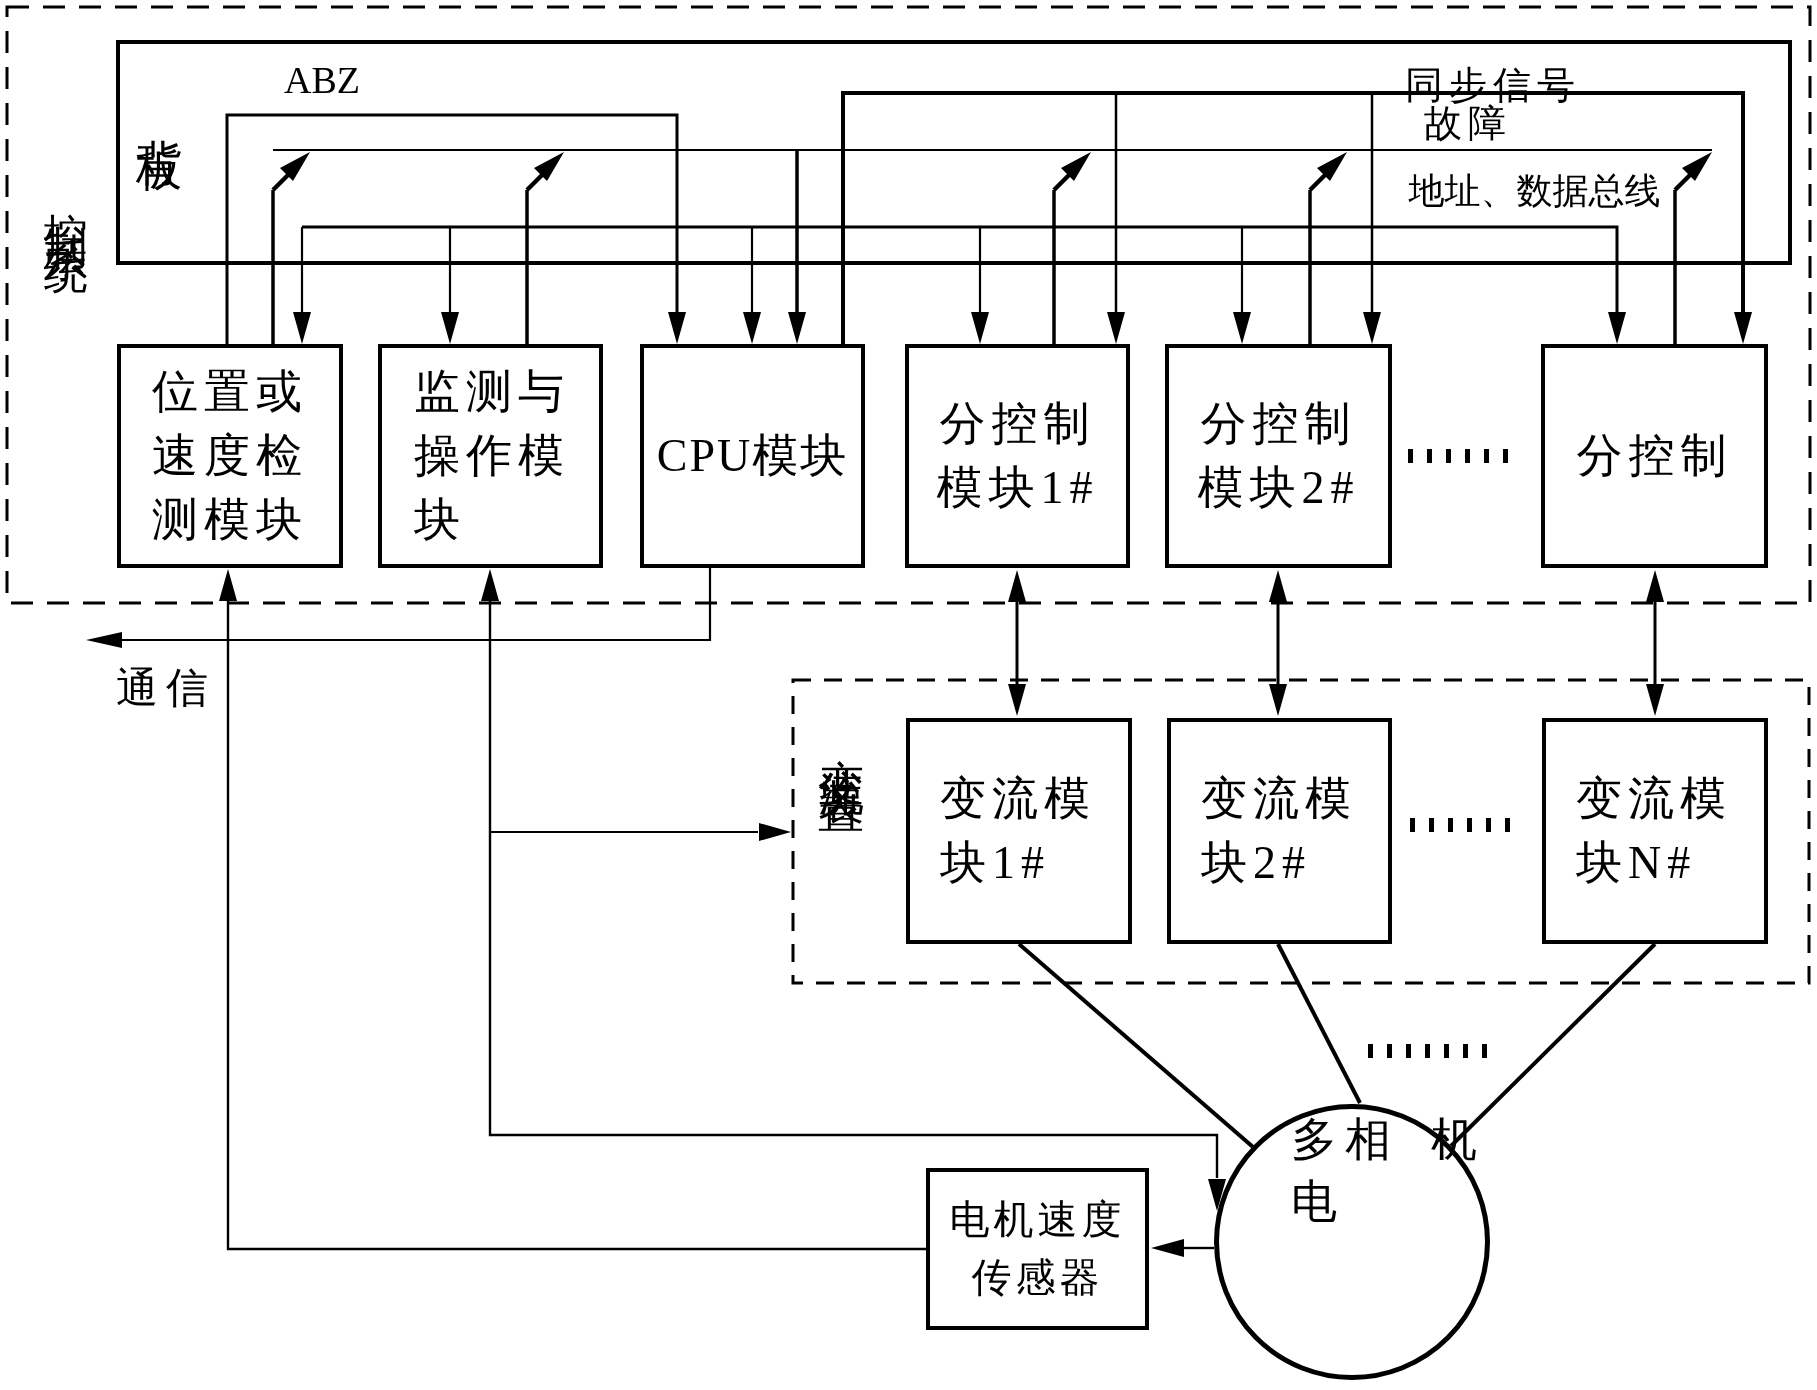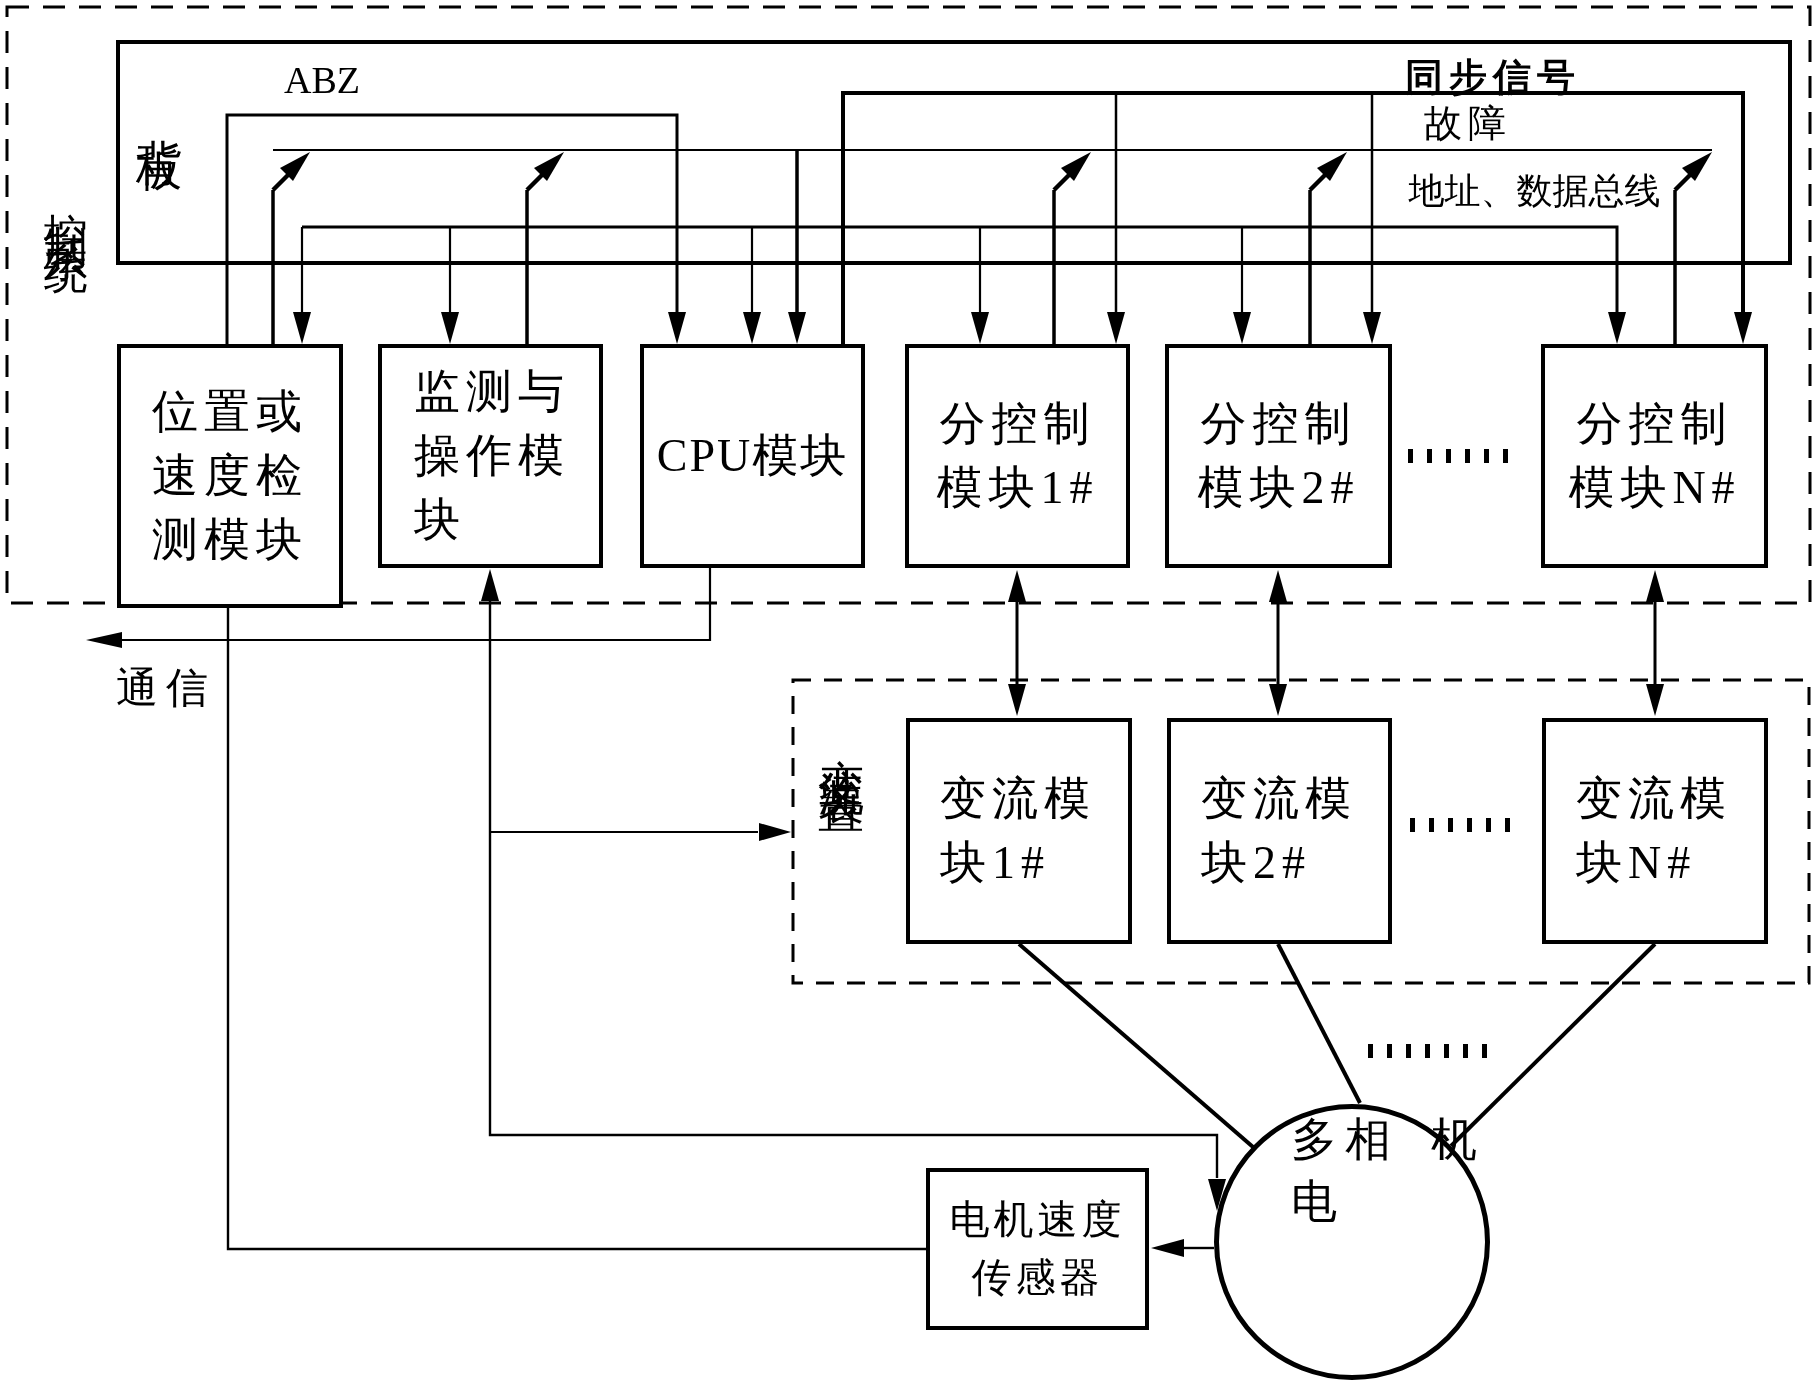--- a/index.html
+++ b/index.html
@@ -149,26 +149,26 @@
     <line x1="1408" y1="456" x2="1517" y2="456" stroke="#000" stroke-width="14" stroke-dasharray="5 14"></line>
     <line x1="1410" y1="825" x2="1517" y2="825" stroke="#000" stroke-width="14" stroke-dasharray="5 14"></line>
     <line x1="1368" y1="1051" x2="1497" y2="1051" stroke="#000" stroke-width="14" stroke-dasharray="5 14"></line>
   </svg>
 
   <div class="vlabel" style="left:36px;top:178px;">控制系统</div>
   <div class="vlabel" style="left:128px;top:102px;font-size:46px;letter-spacing:8px;">背板</div>
   <div class="vlabel" style="left:810px;top:722px;font-size:46px;letter-spacing:10px;">变流装置</div>
 
   <div class="hlabel" style="left:272px;top:58px;width:100px;">ABZ</div>
-  <div class="hlabel" style="left:1398px;top:52px;width:190px;letter-spacing:6px;font-weight:bold;">同步信号</div>
+  <div class="hlabel" style="left:1398px;top:60px;width:190px;letter-spacing:6px;">同步信号</div>
   <div class="hlabel" style="left:1408px;top:98px;width:120px;letter-spacing:6px;">故障</div>
   <div class="hlabel" style="left:1392px;top:167px;width:285px;font-size:36px;">地址、数据总线</div>
   <div class="hlabel" style="left:106px;top:660px;width:120px;font-size:42px;letter-spacing:8px;">通信</div>
 
-  <div class="box" id="b1" style="left:117px;top:344px;width:226px;height:264px;">
+  <div class="box" id="b1" style="left:117px;top:344px;width:226px;height:224px;">
     <div class="ln">位置或</div>
     <div class="ln">速度检</div>
     <div class="ln">测模块</div>
   </div>
   <div class="box" id="b3" style="left:640px;top:344px;width:225px;height:224px;">
     <div class="ln latin">CPU模块</div>
   </div>
   <div class="box" id="b2" style="left:378px;top:344px;width:225px;height:224px;align-items:flex-start;padding-left:32px;">
     <div class="ln">监测与</div>
     <div class="ln">操作模</div>
@@ -177,21 +177,20 @@
   <div class="box" id="b4" style="left:905px;top:344px;width:225px;height:224px;">
     <div class="ln">分控制</div>
     <div class="ln">模块1#</div>
   </div>
   <div class="box" id="b5" style="left:1165px;top:344px;width:227px;height:224px;">
     <div class="ln">分控制</div>
     <div class="ln">模块2#</div>
   </div>
   <div class="box" id="b6" style="left:1541px;top:344px;width:227px;height:224px;">
     <div class="ln">分控制</div>
-    <div class="ln">模块N#</div>
   </div>
 
   <div class="box" id="c1" style="left:906px;top:718px;width:226px;height:226px;align-items:flex-start;padding-left:30px;">
     <div class="ln">变流模</div>
     <div class="ln">块1#</div>
   </div>
   <div class="box" id="c2" style="left:1167px;top:718px;width:225px;height:226px;align-items:flex-start;padding-left:30px;">
     <div class="ln">变流模</div>
     <div class="ln">块2#</div>
   </div>

